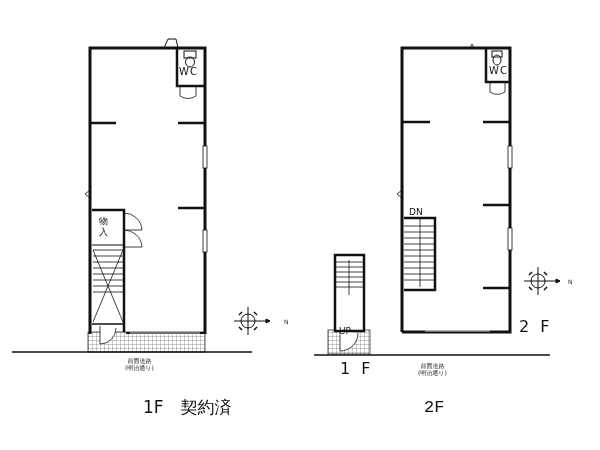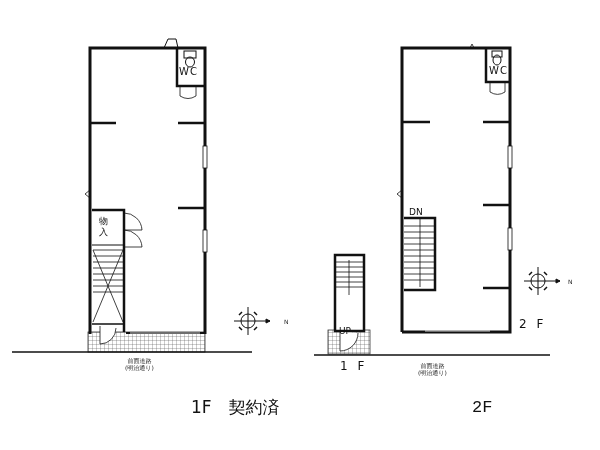--- a/index.html
+++ b/index.html
@@ -2,22 +2,22 @@
 <html><head>
 <meta charset="utf-8">
 <style>
   html, body { margin:0; padding:0; background:#ffffff; }
   body { width:600px; height:450px; position:relative; overflow:hidden; font-family:"DejaVu Sans", sans-serif; }
   svg { position:absolute; left:0; top:0; }
   .lbl { position:absolute; color:#111; white-space:nowrap; }
   .wc { font-size:10px; letter-spacing:1px; }
   .small { font-size:6px; line-height:7px; text-align:center; color:#222; }
   .mid { font-size:9px; }
-  .floor { font-size:12px; letter-spacing:3px; }
-  .caption { font-size:17px;margin-left:48px; }
+  .floor { font-size:16px; letter-spacing:3px; }
+  .caption { font-size:17px; }
   .vert { font-size:9px; line-height:11px; text-align:center; }
 </style>
 </head>
 <body>
 
 <svg width="600" height="450" viewBox="0 0 600 450">
   <defs>
     <pattern id="grid" width="4" height="4" patternUnits="userSpaceOnUse">
       <path d="M4 0 L0 0 0 4" fill="none" stroke="#555" stroke-width="0.6"></path>
     </pattern>

